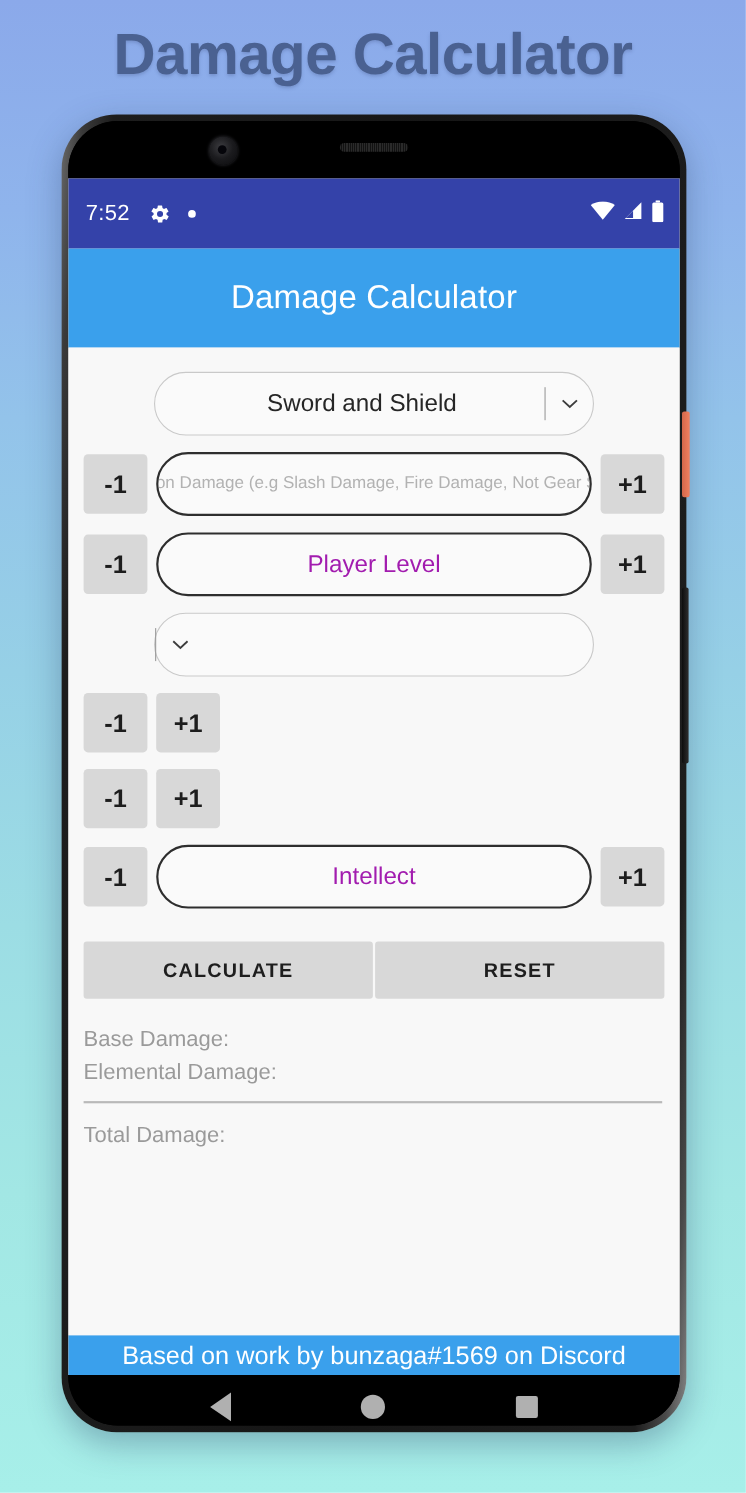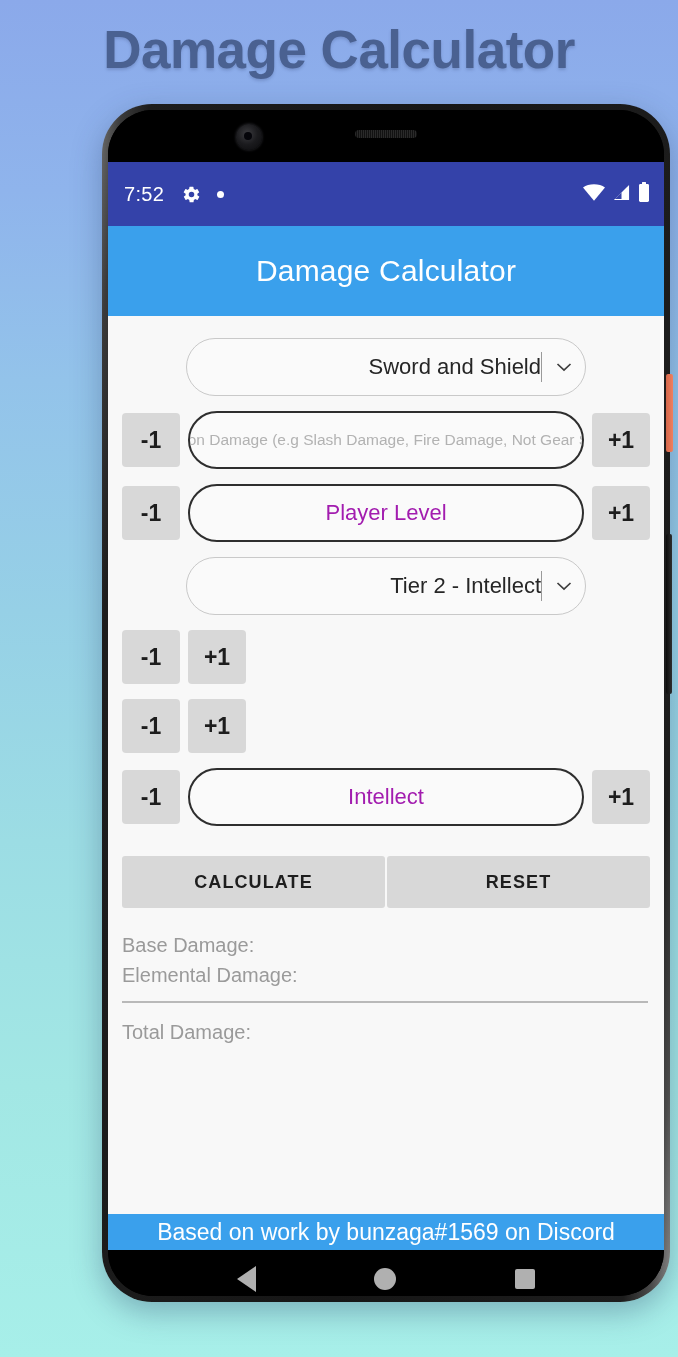--- a/index.html
+++ b/index.html
@@ -42,21 +42,20 @@
   .phone {
     position: absolute;
     left: 56px;
     top: 104px;
     width: 568px;
     height: 1198px;
     border-radius: 50px;
     background: linear-gradient(95deg, #6d6d6d 0%, #3a3a3a 3%, #1d1d1d 7%, #161616 50%, #1d1d1d 93%, #4a4a4a 97%, #8a8a8a 100%);
     box-shadow: 0 10px 30px rgba(40,60,100,0.35);
     padding: 6px;
-    margin-left: 46px;
   }
   .phone-inner {
     width: 100%;
     height: 100%;
     border-radius: 45px;
     background: #000;
     overflow: hidden;
     position: relative;
   }
 
@@ -180,21 +179,21 @@
     height: 58px;
     border: 1.6px solid #c9c9c9;
     border-radius: 29px;
     background: #fafafa;
     display: flex;
     align-items: center;
     position: relative;
   }
   .select-label {
     flex: 1;
-    text-align: right;
+    text-align: center;
     font-size: 22px;
     color: #262626;
     padding-left: 22px;
   }
   .select-arrow {
     width: 44px;
     height: 30px;
     display: flex;
     align-items: center;
     justify-content: center;
@@ -400,21 +399,20 @@
         <div class="stepper-row">
           <button class="step-btn">-1</button>
           <div class="field">
             <span class="field-placeholder">Player Level</span>
           </div>
           <button class="step-btn">+1</button>
         </div>
 
         <div class="select-row">
           <div class="select">
-            <div class="select-label">Tier 2 - Intellect</div>
             <div class="select-arrow">
               <svg width="16" height="10" viewBox="0 0 16 10" fill="none" stroke="#3d3d3d" stroke-width="1.7">
                 <path d="M1.5 2 8 8 14.5 2"></path>
               </svg>
             </div>
           </div>
         </div>
 
         <div class="stepper-row">
           <button class="step-btn">-1</button>

